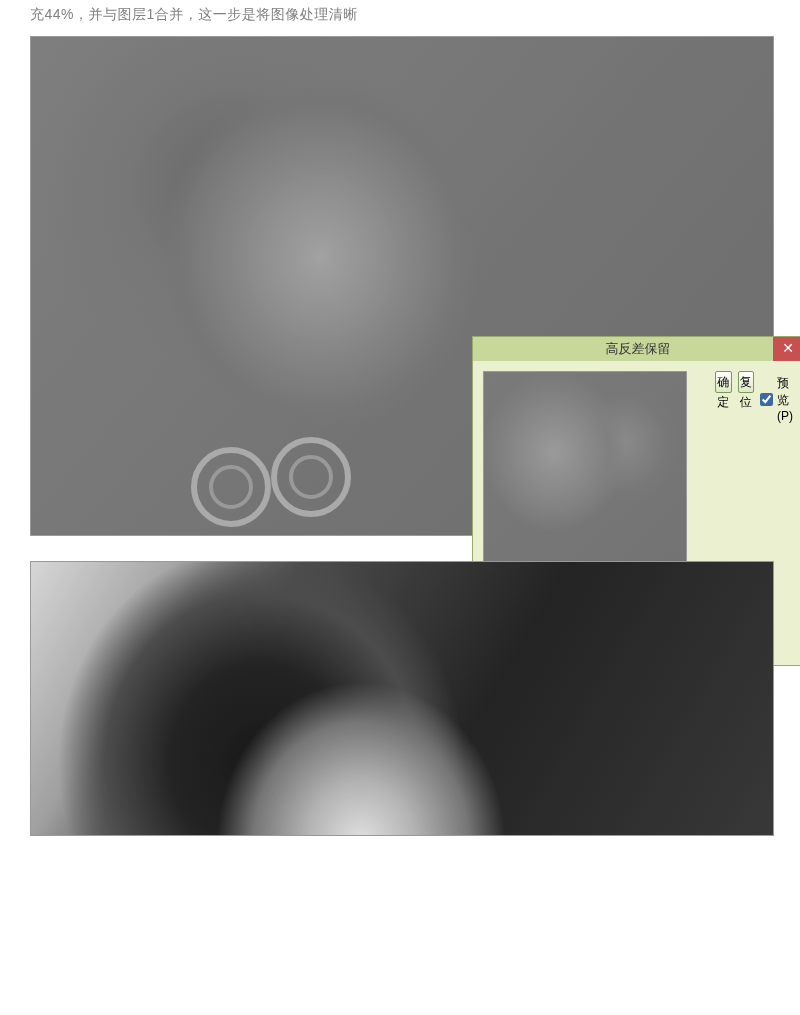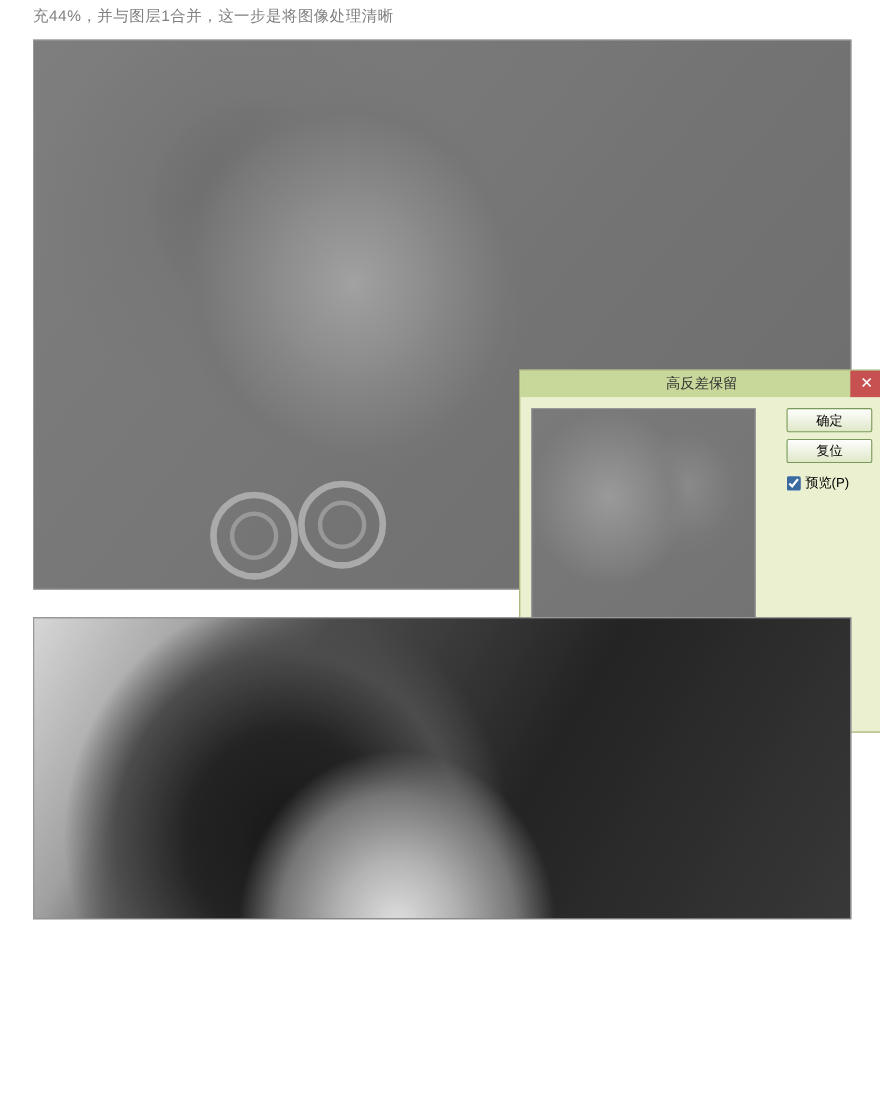--- a/index.html
+++ b/index.html
@@ -180,21 +180,21 @@
     font-size:12px;
   }
   .dlg-slider {
     width:200px; height:16px;
     position:relative;
     margin-left:2px;
   }
   .dlg-slider-track { position:absolute; left:0; right:0; top:7px; height:2px; background:#888;}
   .dlg-slider-thumb { position:absolute; left:6px; top:1px; width:10px; height:14px;
     background:#d0d4b8; border:1px solid #666;}
-  .dlg-right { width:78px; display:flex; flex-direction:column; gap:6px; align-items:flex-start;}
+  .dlg-right { width:78px; display:flex; flex-direction:row; gap:6px; align-items:flex-start;}
   .dlg-btn {
     width:78px; height:22px;
     border:1px solid #7a9a5a;
     background:linear-gradient(#fefefe,#e0e8c8);
     font-size:12px;
     border-radius:2px;
     text-align:center;
     line-height:20px;
   }
   .dlg-check { display:flex; align-items:center; gap:4px; margin-top:4px; font-size:12px;}

